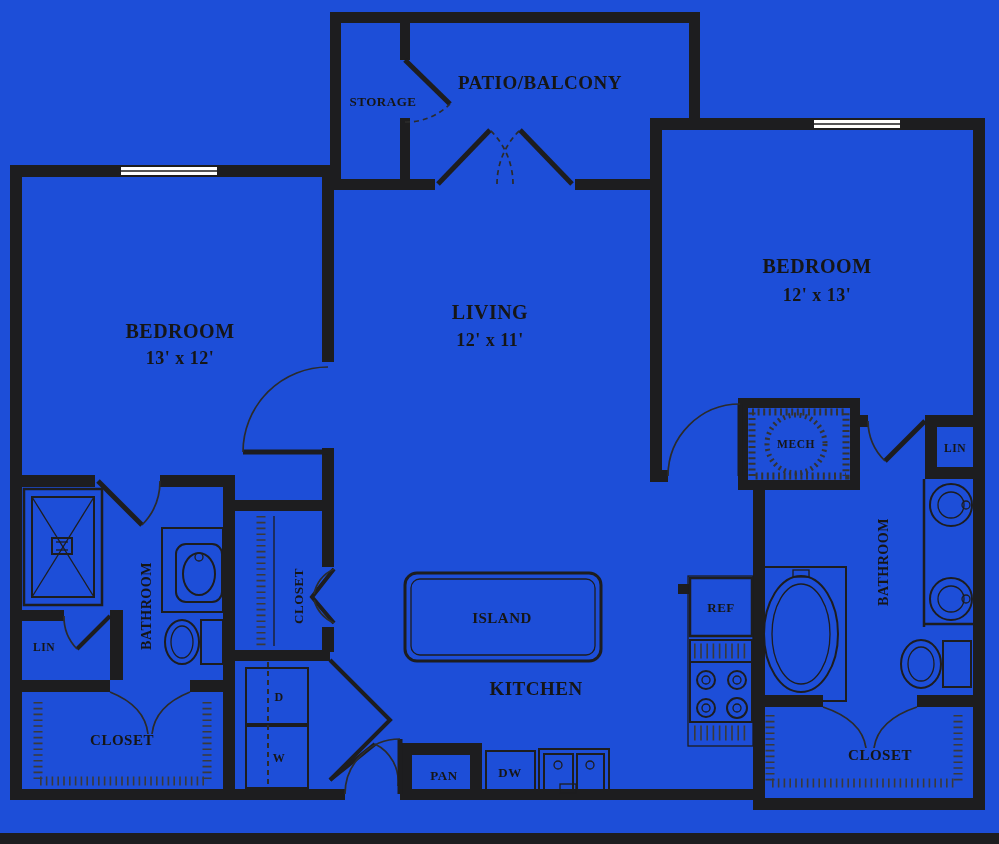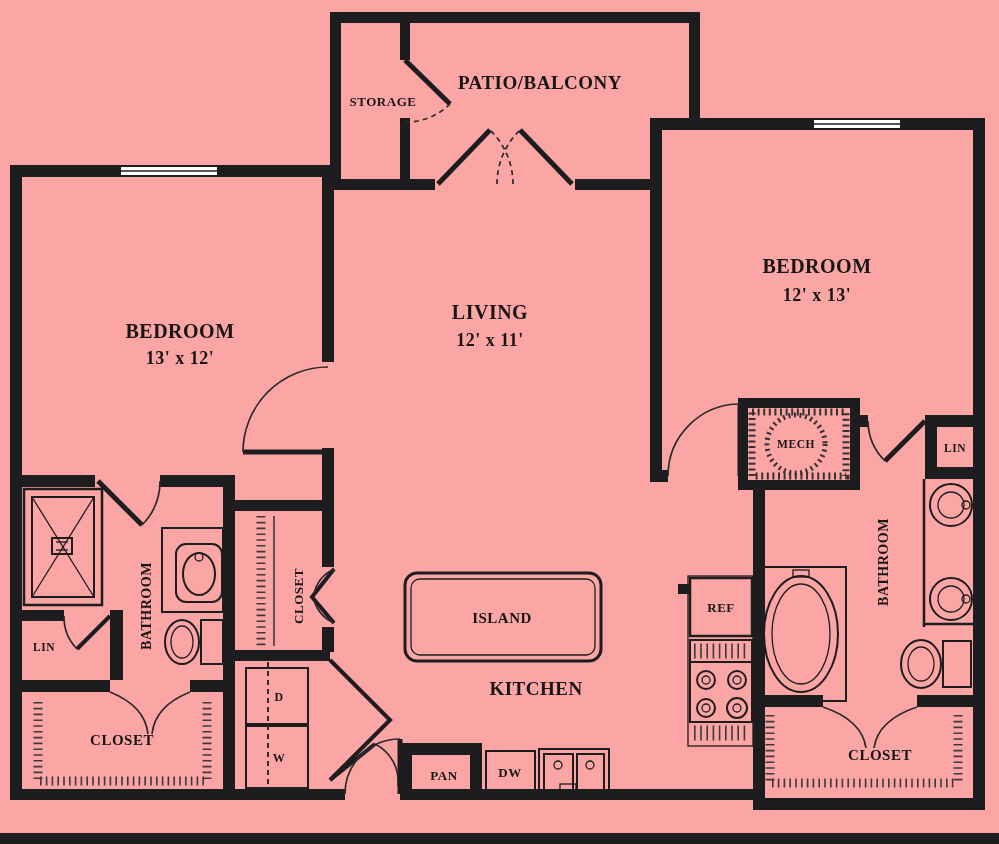--- a/index.html
+++ b/index.html
@@ -1,16 +1,16 @@
 <!DOCTYPE html>
 <html style="--wall: #1d1d1f;"><head>
 <meta charset="utf-8">
 <style>
   html,body{margin:0;padding:0;background:#fff;}
-  .stage{position:relative;width:999px;height:844px;background:#fca5a5;overflow:hidden;}
+  .stage{position:relative;width:999px;height:844px;background:#1d4ed8;overflow:hidden;}
   svg{display:block;}
   .wall{fill:#1d1d1f;}
   .thin{fill:none;stroke:#1d1d1f;stroke-width:2px;}
   .thin13{fill:none;stroke:#1d1d1f;stroke-width:1.3px;}
   .thin25{fill:none;stroke:#1d1d1f;stroke-width:2.5px;}
   .thin3{fill:none;stroke:#1d1d1f;stroke-width:3px;}
   .panel{fill:none;stroke:#1d1d1f;stroke-width:5px;}
   .panel4{fill:none;stroke:#1d1d1f;stroke-width:4px;}
   .swing{fill:none;stroke:#2b2b2b;stroke-width:1.7px;}
   .swingd{fill:none;stroke:#2b2b2b;stroke-width:1.7px;stroke-dasharray:5 4;}

